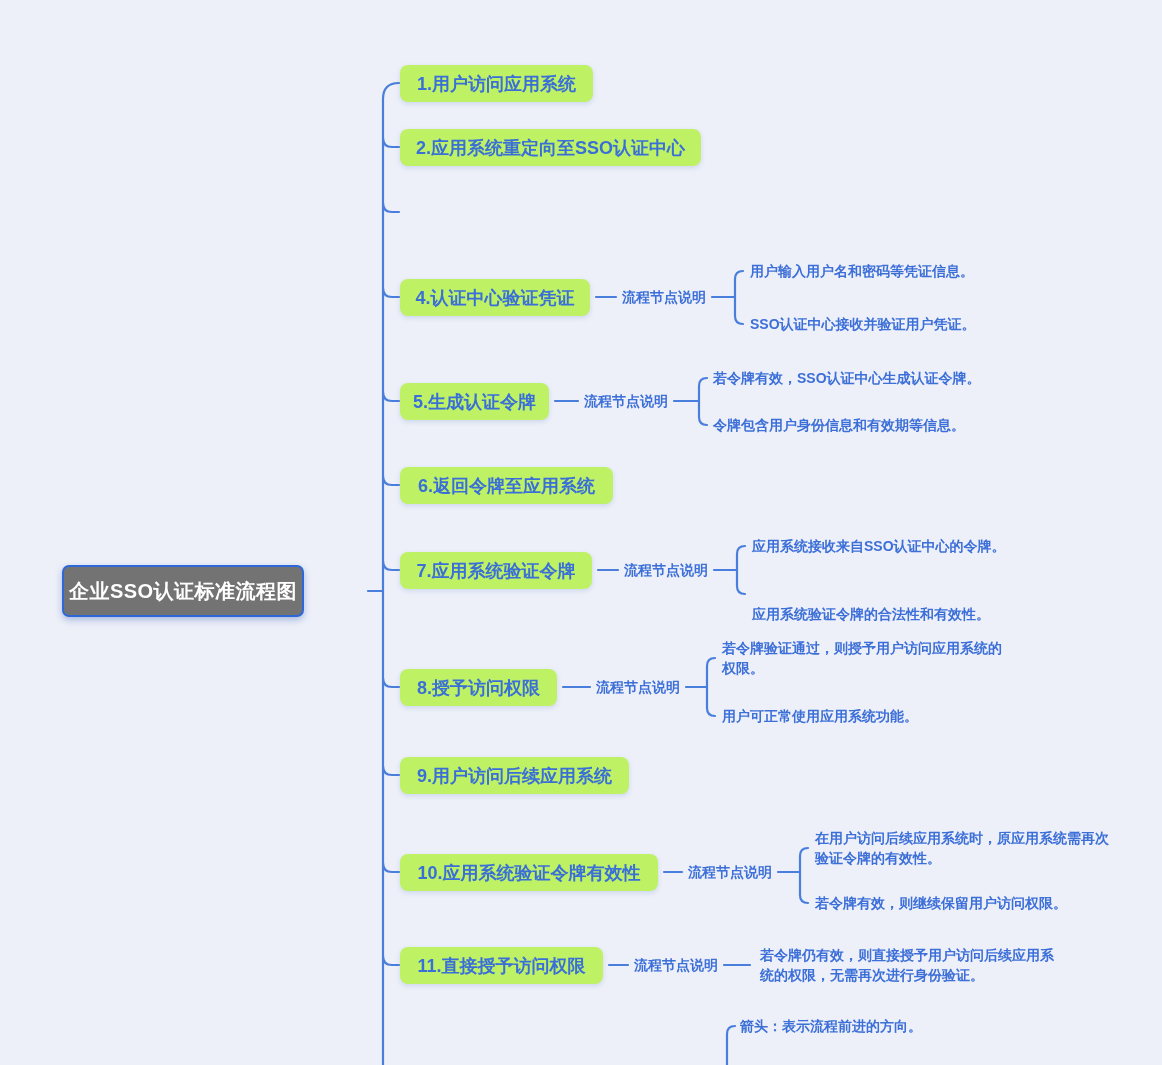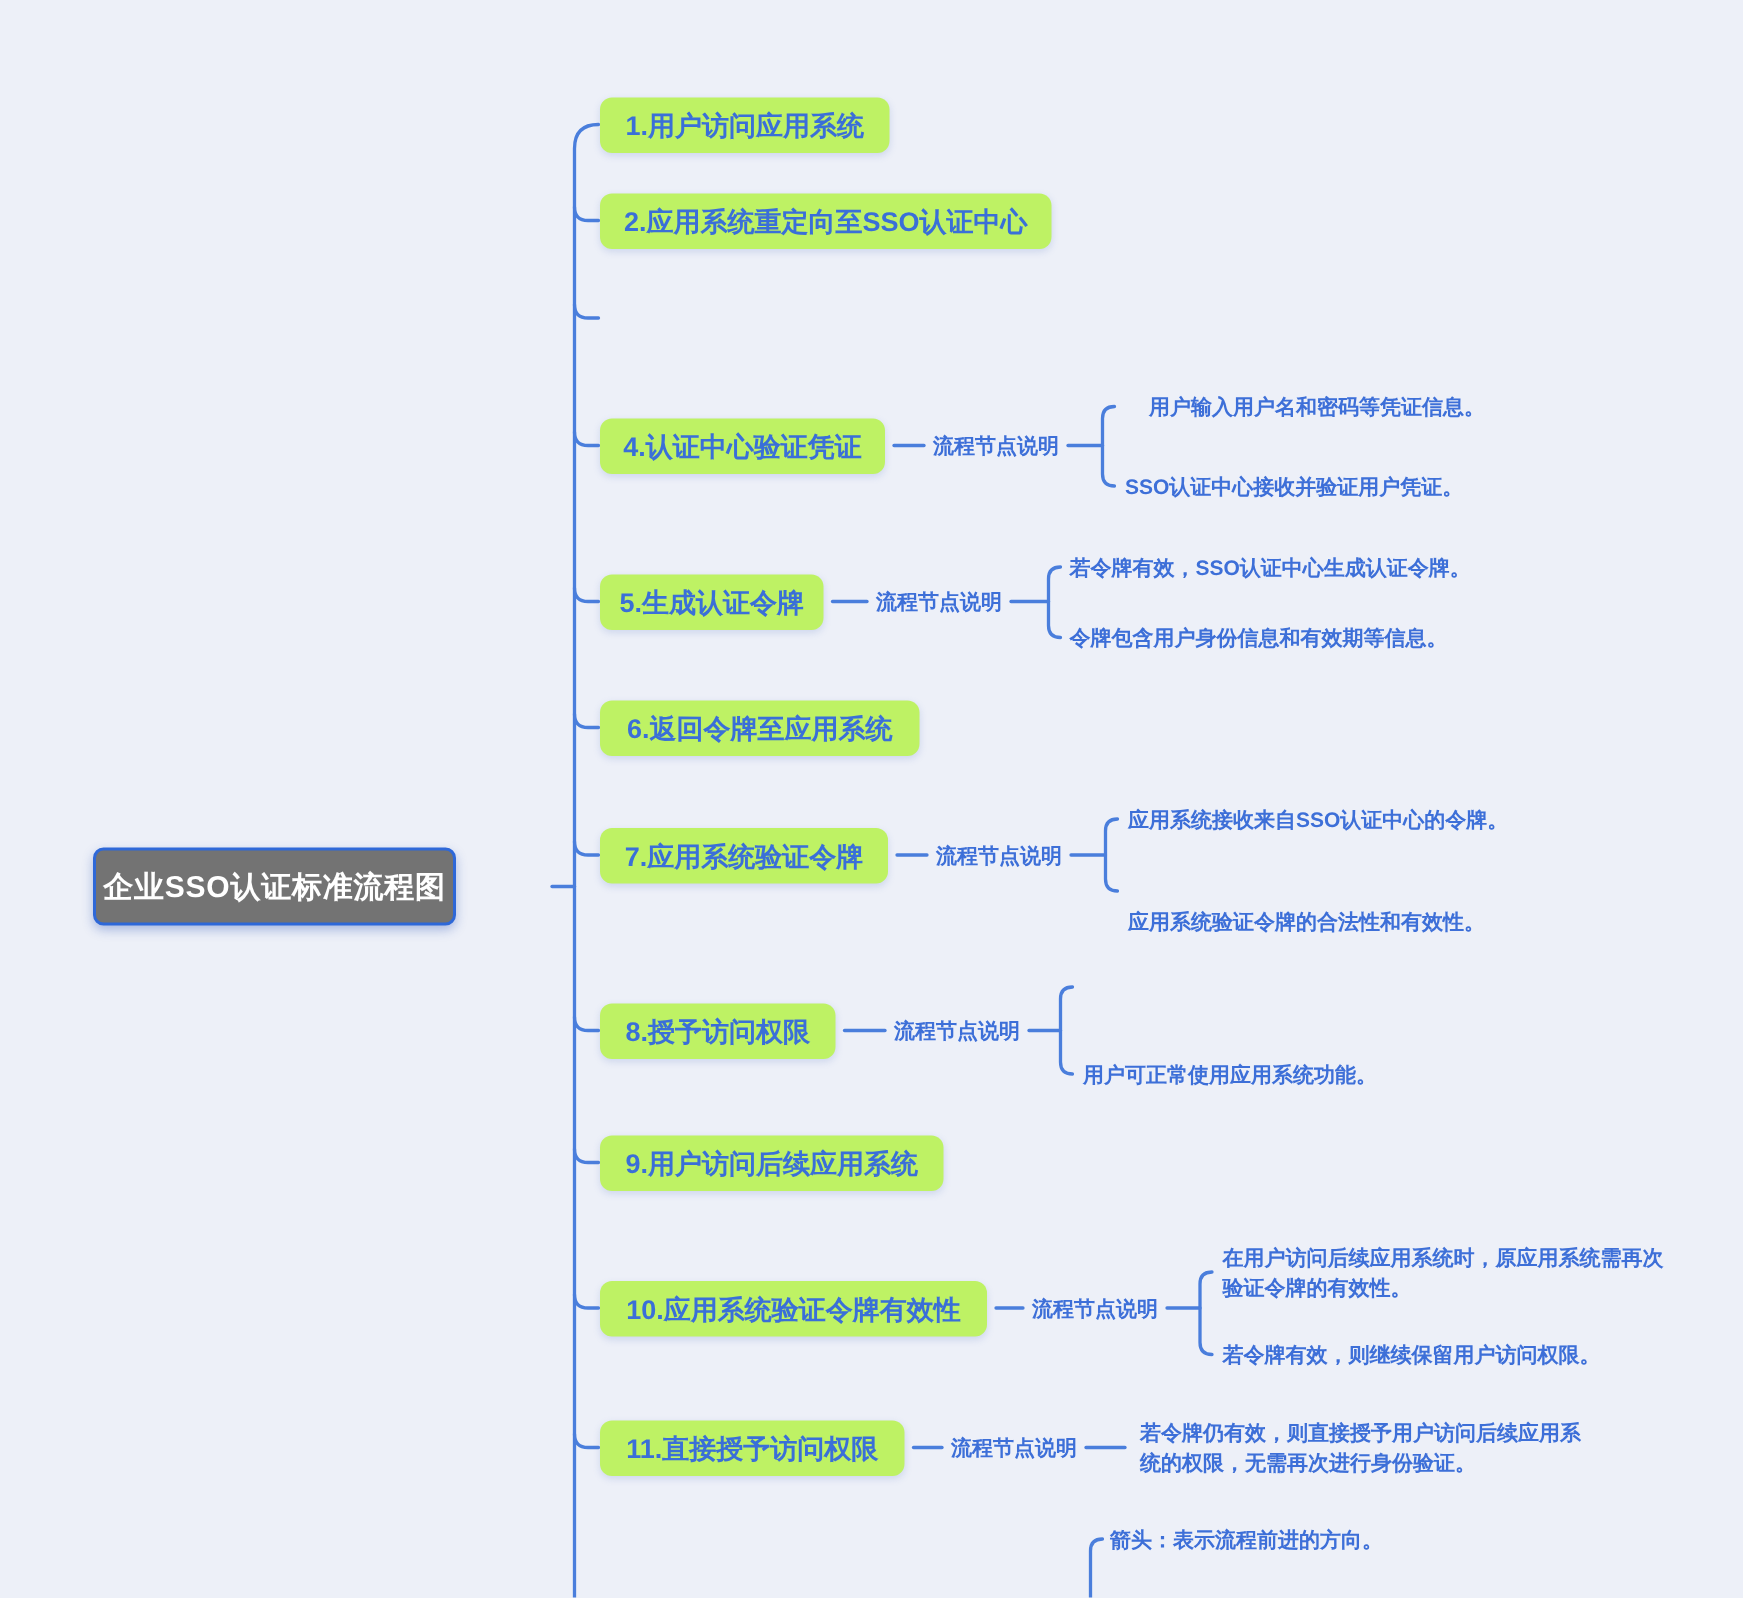--- a/index.html
+++ b/index.html
@@ -93,29 +93,30 @@
   <div class="node" style="left:400px;top:854px;width:258px;">10.应用系统验证令牌有效性</div>
   <div class="node" style="left:400px;top:947px;width:203px;">11.直接授予访问权限</div>
 
   <div class="detail-label" style="left:622px;top:287px;">流程节点说明</div>
   <div class="detail-label" style="left:584px;top:391px;">流程节点说明</div>
   <div class="detail-label" style="left:624px;top:560px;">流程节点说明</div>
   <div class="detail-label" style="left:596px;top:677px;">流程节点说明</div>
   <div class="detail-label" style="left:688px;top:862px;">流程节点说明</div>
   <div class="detail-label" style="left:634px;top:955px;">流程节点说明</div>
 
-  <div class="leaf nowrap" style="left:750px;top:261px;margin-left:16px;">用户输入用户名和密码等凭证信息。</div>
+  <div class="leaf nowrap" style="left:750px;top:261px;">用户输入用户名和密码等凭证信息。</div>
   <div class="leaf nowrap" style="left:750px;top:314px;">SSO认证中心接收并验证用户凭证。</div>
 
   <div class="leaf nowrap" style="left:713px;top:368px;">若令牌有效，SSO认证中心生成认证令牌。</div>
   <div class="leaf nowrap" style="left:713px;top:415px;">令牌包含用户身份信息和有效期等信息。</div>
 
   <div class="leaf nowrap" style="left:752px;top:536px;">应用系统接收来自SSO认证中心的令牌。</div>
   <div class="leaf nowrap" style="left:752px;top:584px;margin-top:20px;">应用系统验证令牌的合法性和有效性。</div>
 
+  <div class="leaf" style="left:722px;top:638px;width:288px;">若令牌验证通过，则授予用户访问应用系统的权限。</div>
   <div class="leaf nowrap" style="left:722px;top:706px;">用户可正常使用应用系统功能。</div>
 
   <div class="leaf" style="left:815px;top:828px;width:296px;">在用户访问后续应用系统时，原应用系统需再次验证令牌的有效性。</div>
   <div class="leaf nowrap" style="left:815px;top:893px;">若令牌有效，则继续保留用户访问权限。</div>
 
   <div class="leaf" style="left:760px;top:945px;width:300px;">若令牌仍有效，则直接授予用户访问后续应用系统的权限，无需再次进行身份验证。</div>
 
   <div class="leaf nowrap" style="left:740px;top:1016px;">箭头：表示流程前进的方向。</div>
 
 </div>

